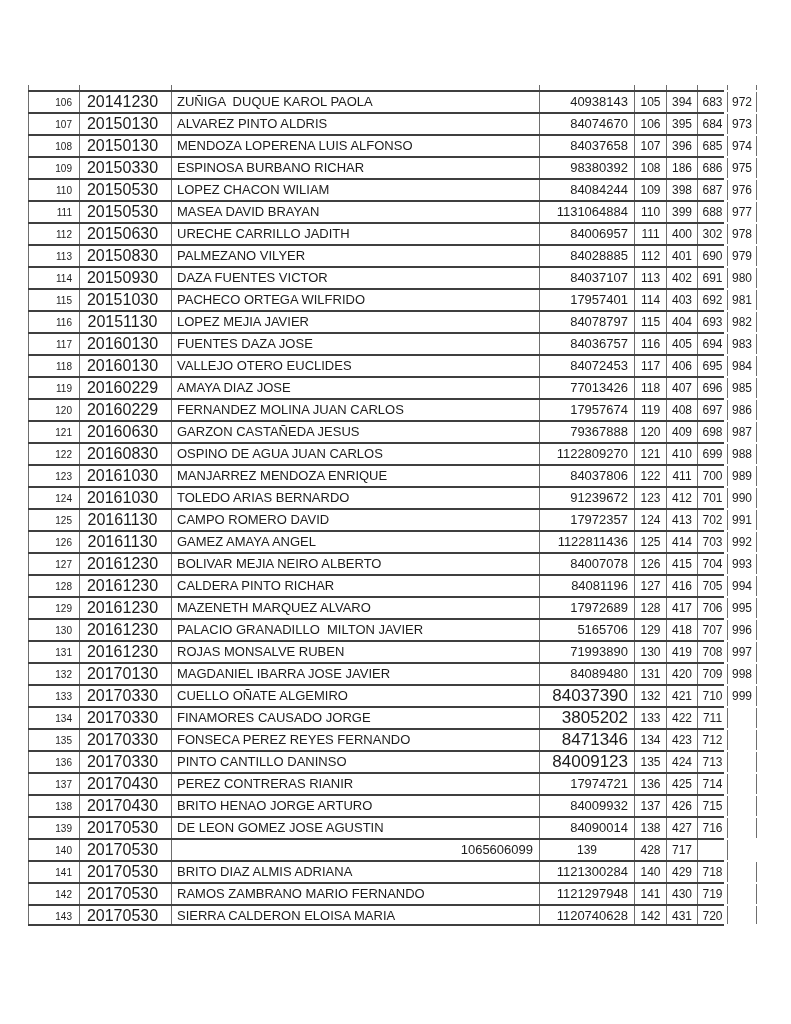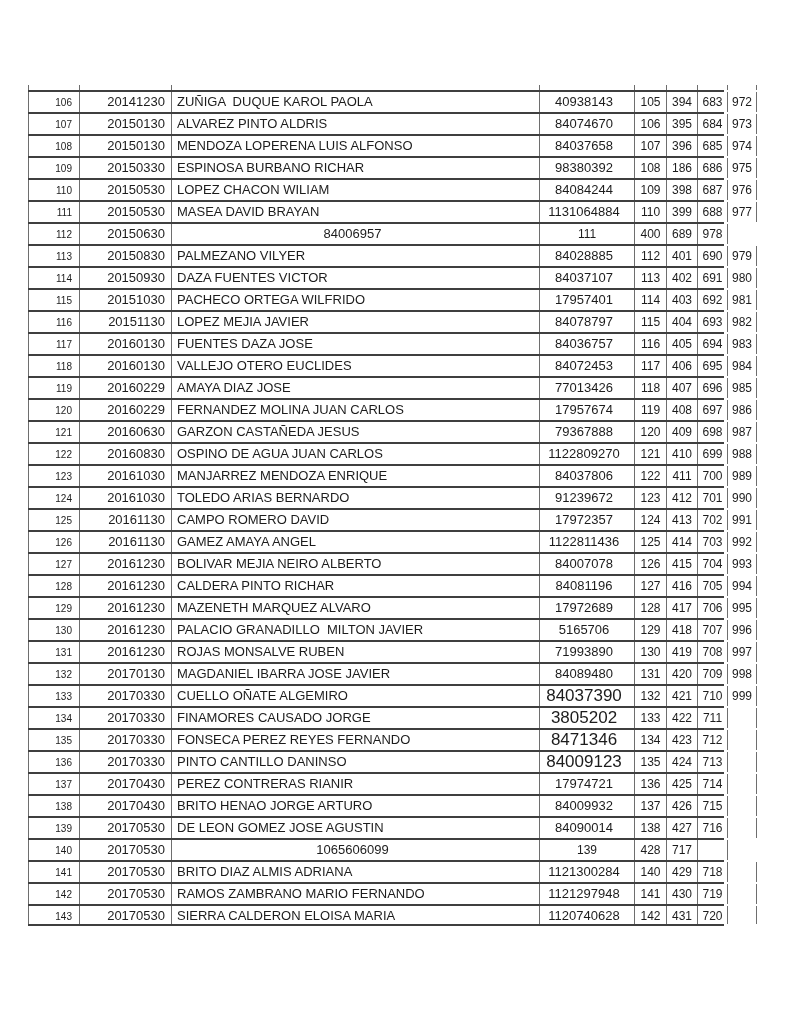--- a/index.html
+++ b/index.html
@@ -53,33 +53,33 @@
   .cell:first-child {
     border-left: 1px solid #6e6e6e;
   }
   .col-n {
     font-size: 10px;
     text-align: right;
     padding-right: 7px;
     line-height: 21px;
   }
   .col-date {
-    font-size: 13px;
-    text-align: right;
+    font-size: 16px;
+    text-align: center;
     padding-right: 6px;
   }
   .col-name {
     font-size: 13px;
     text-align: left;
     padding-left: 5px;
     white-space: pre;
   }
   .col-id {
     font-size: 13px;
-    text-align: center;
+    text-align: right;
     padding-right: 6px;
   }
   .col-id.big {
     font-size: 17px;
     line-height: 19px;
     letter-spacing: 0px;
   }
   .col-seq {
     font-size: 12px;
     text-align: center;
@@ -158,24 +158,25 @@
           <div class="cell col-name">MASEA DAVID BRAYAN</div>
           <div class="cell col-id">1131064884</div>
           <div class="cell col-seq">110</div>
           <div class="cell col-seq">399</div>
           <div class="cell col-seq">688</div>
           <div class="cell col-seq">977</div>
         </div>
         <div class="grid-row row">
           <div class="cell col-n">112</div>
           <div class="cell col-date">20150630</div>
+          <div class="cell col-name">URECHE CARRILLO JADITH</div>
           <div class="cell col-id">84006957</div>
           <div class="cell col-seq">111</div>
           <div class="cell col-seq">400</div>
-          <div class="cell col-seq">689</div>
+          <div class="cell col-seq">302</div>
           <div class="cell col-seq">978</div>
         </div>
         <div class="grid-row row">
           <div class="cell col-n">113</div>
           <div class="cell col-date">20150830</div>
           <div class="cell col-name">PALMEZANO VILYER</div>
           <div class="cell col-id">84028885</div>
           <div class="cell col-seq">112</div>
           <div class="cell col-seq">401</div>
           <div class="cell col-seq">690</div>

